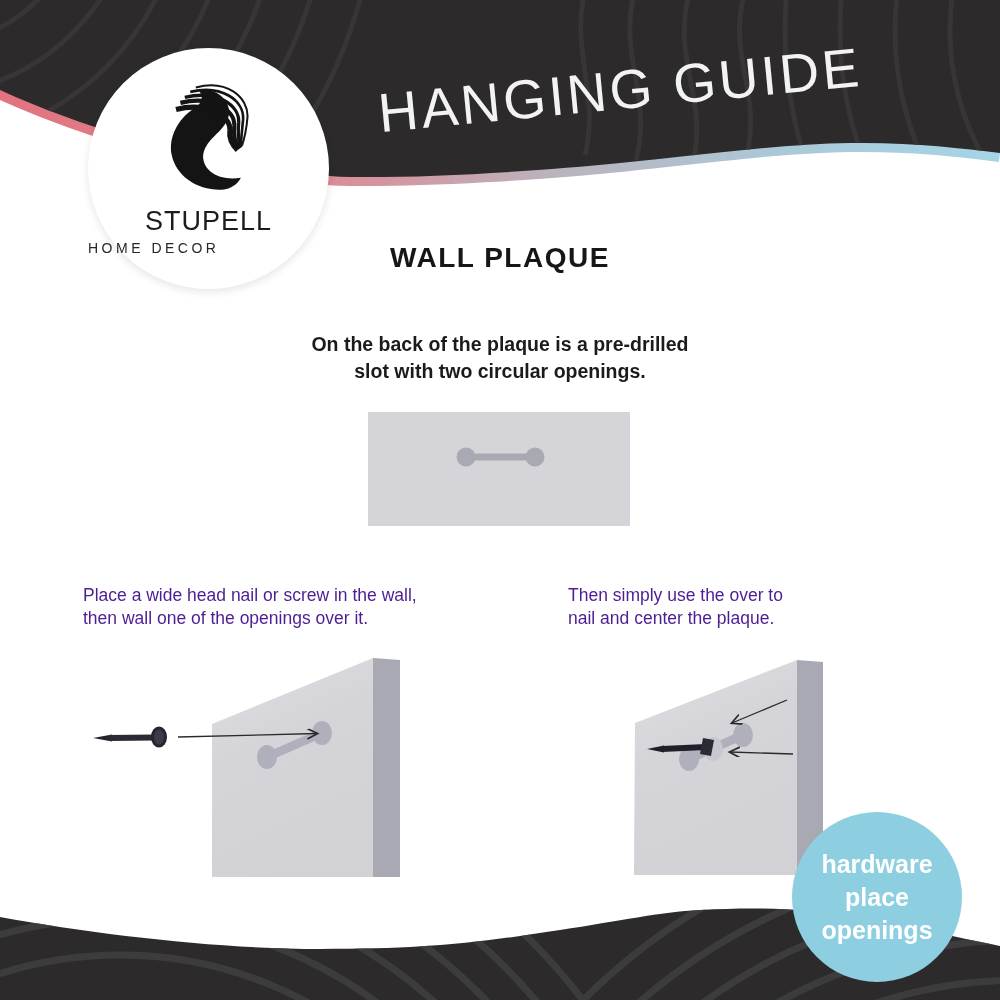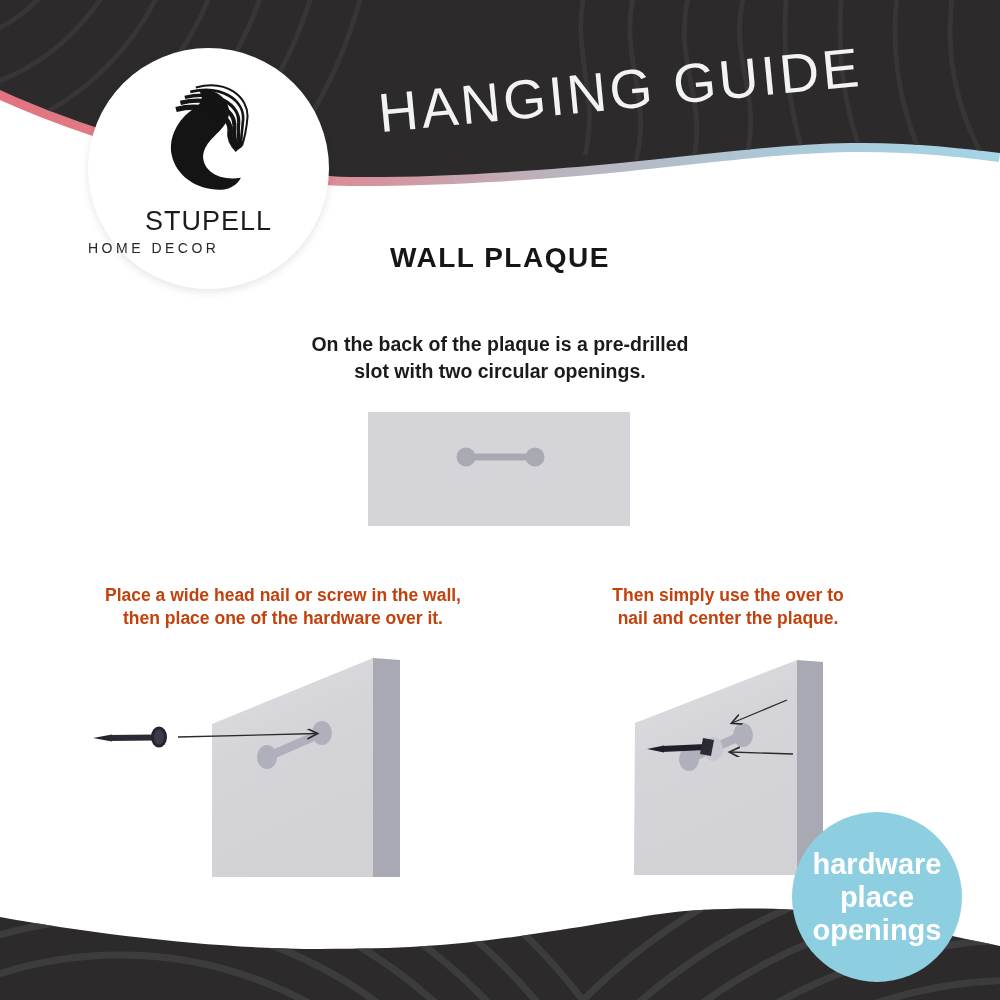--- a/index.html
+++ b/index.html
@@ -28,33 +28,33 @@
   .brand-sub{position:absolute;left:0;top:192px;width:241px;
     font-size:14px;font-weight:400;letter-spacing:3.5px;color:#262626;}
 
   
   .section-title{left:0;top:242px;width:1000px;text-align:center;
     font-size:28px;font-weight:600;letter-spacing:1.5px;color:#161618;}
   .intro-text{left:0;top:331px;width:1000px;text-align:center;
     font-size:19.5px;line-height:27px;font-weight:600;color:#1b1b1d;}
   .slot-rect{left:368px;top:412px;width:262px;height:114px;background:#d4d4d9;}
 
-  .caption{font-size:17.5px;line-height:23px;font-weight:700;text-align:center;color:#c2410c;}
+  .caption{font-size:17.5px;line-height:23px;font-weight:400;color:#4c1d95;}
   .caption-left{left:83px;top:584px;width:400px;}
   .caption-right{left:568px;top:584px;width:320px;}
 
   .illus-left{left:60px;top:650px;z-index:1;}
   .illus-right{left:600px;top:650px;z-index:1;}
 
   
   .badge{
     left:792px;top:812px;width:170px;height:170px;border-radius:50%;background:#8dcfe0;
     z-index:5;display:flex;flex-direction:column;align-items:center;justify-content:center;
   }
-  .badge span{font-size:29px;line-height:33px;font-weight:600;color:#ffffff;}
+  .badge span{font-size:25px;line-height:33px;font-weight:600;color:#ffffff;}
 
   
   .footer-wave{left:0;top:880px;width:1000px;height:120px;z-index:2;}
 </style>
 </head>
 <body>
 
 <div class="canvas">
 
   <svg class="abs header-wave" viewBox="0 0 1000 200" width="1000" height="200">
@@ -121,21 +121,21 @@
   <div class="abs slot-rect">
     <svg viewBox="0 0 262 114" width="262" height="114">
       <line x1="98" y1="45" x2="167" y2="45" stroke="#a9a9b4" stroke-width="7"></line>
       <circle cx="98" cy="45" r="9.5" fill="#a9a9b4"></circle>
       <circle cx="167" cy="45" r="9.5" fill="#a9a9b4"></circle>
     </svg>
   </div>
 
   <div class="abs caption caption-left">
     <span>Place a wide head nail or screw in the wall,</span><br>
-    <span>then place one of the hardware over it.</span>
+    <span>then wall one of the openings over it.</span>
   </div>
   <div class="abs caption caption-right">
     <span>Then simply use the over to</span><br>
     <span>nail and center the plaque.</span>
   </div>
 
   <svg class="abs illus-left" viewBox="0 0 360 235" width="360" height="235">
     <defs>
       <linearGradient id="faceGrad1" x1="0" y1="0" x2="0.35" y2="1">
         <stop offset="0" stop-color="#dedee3"></stop>

